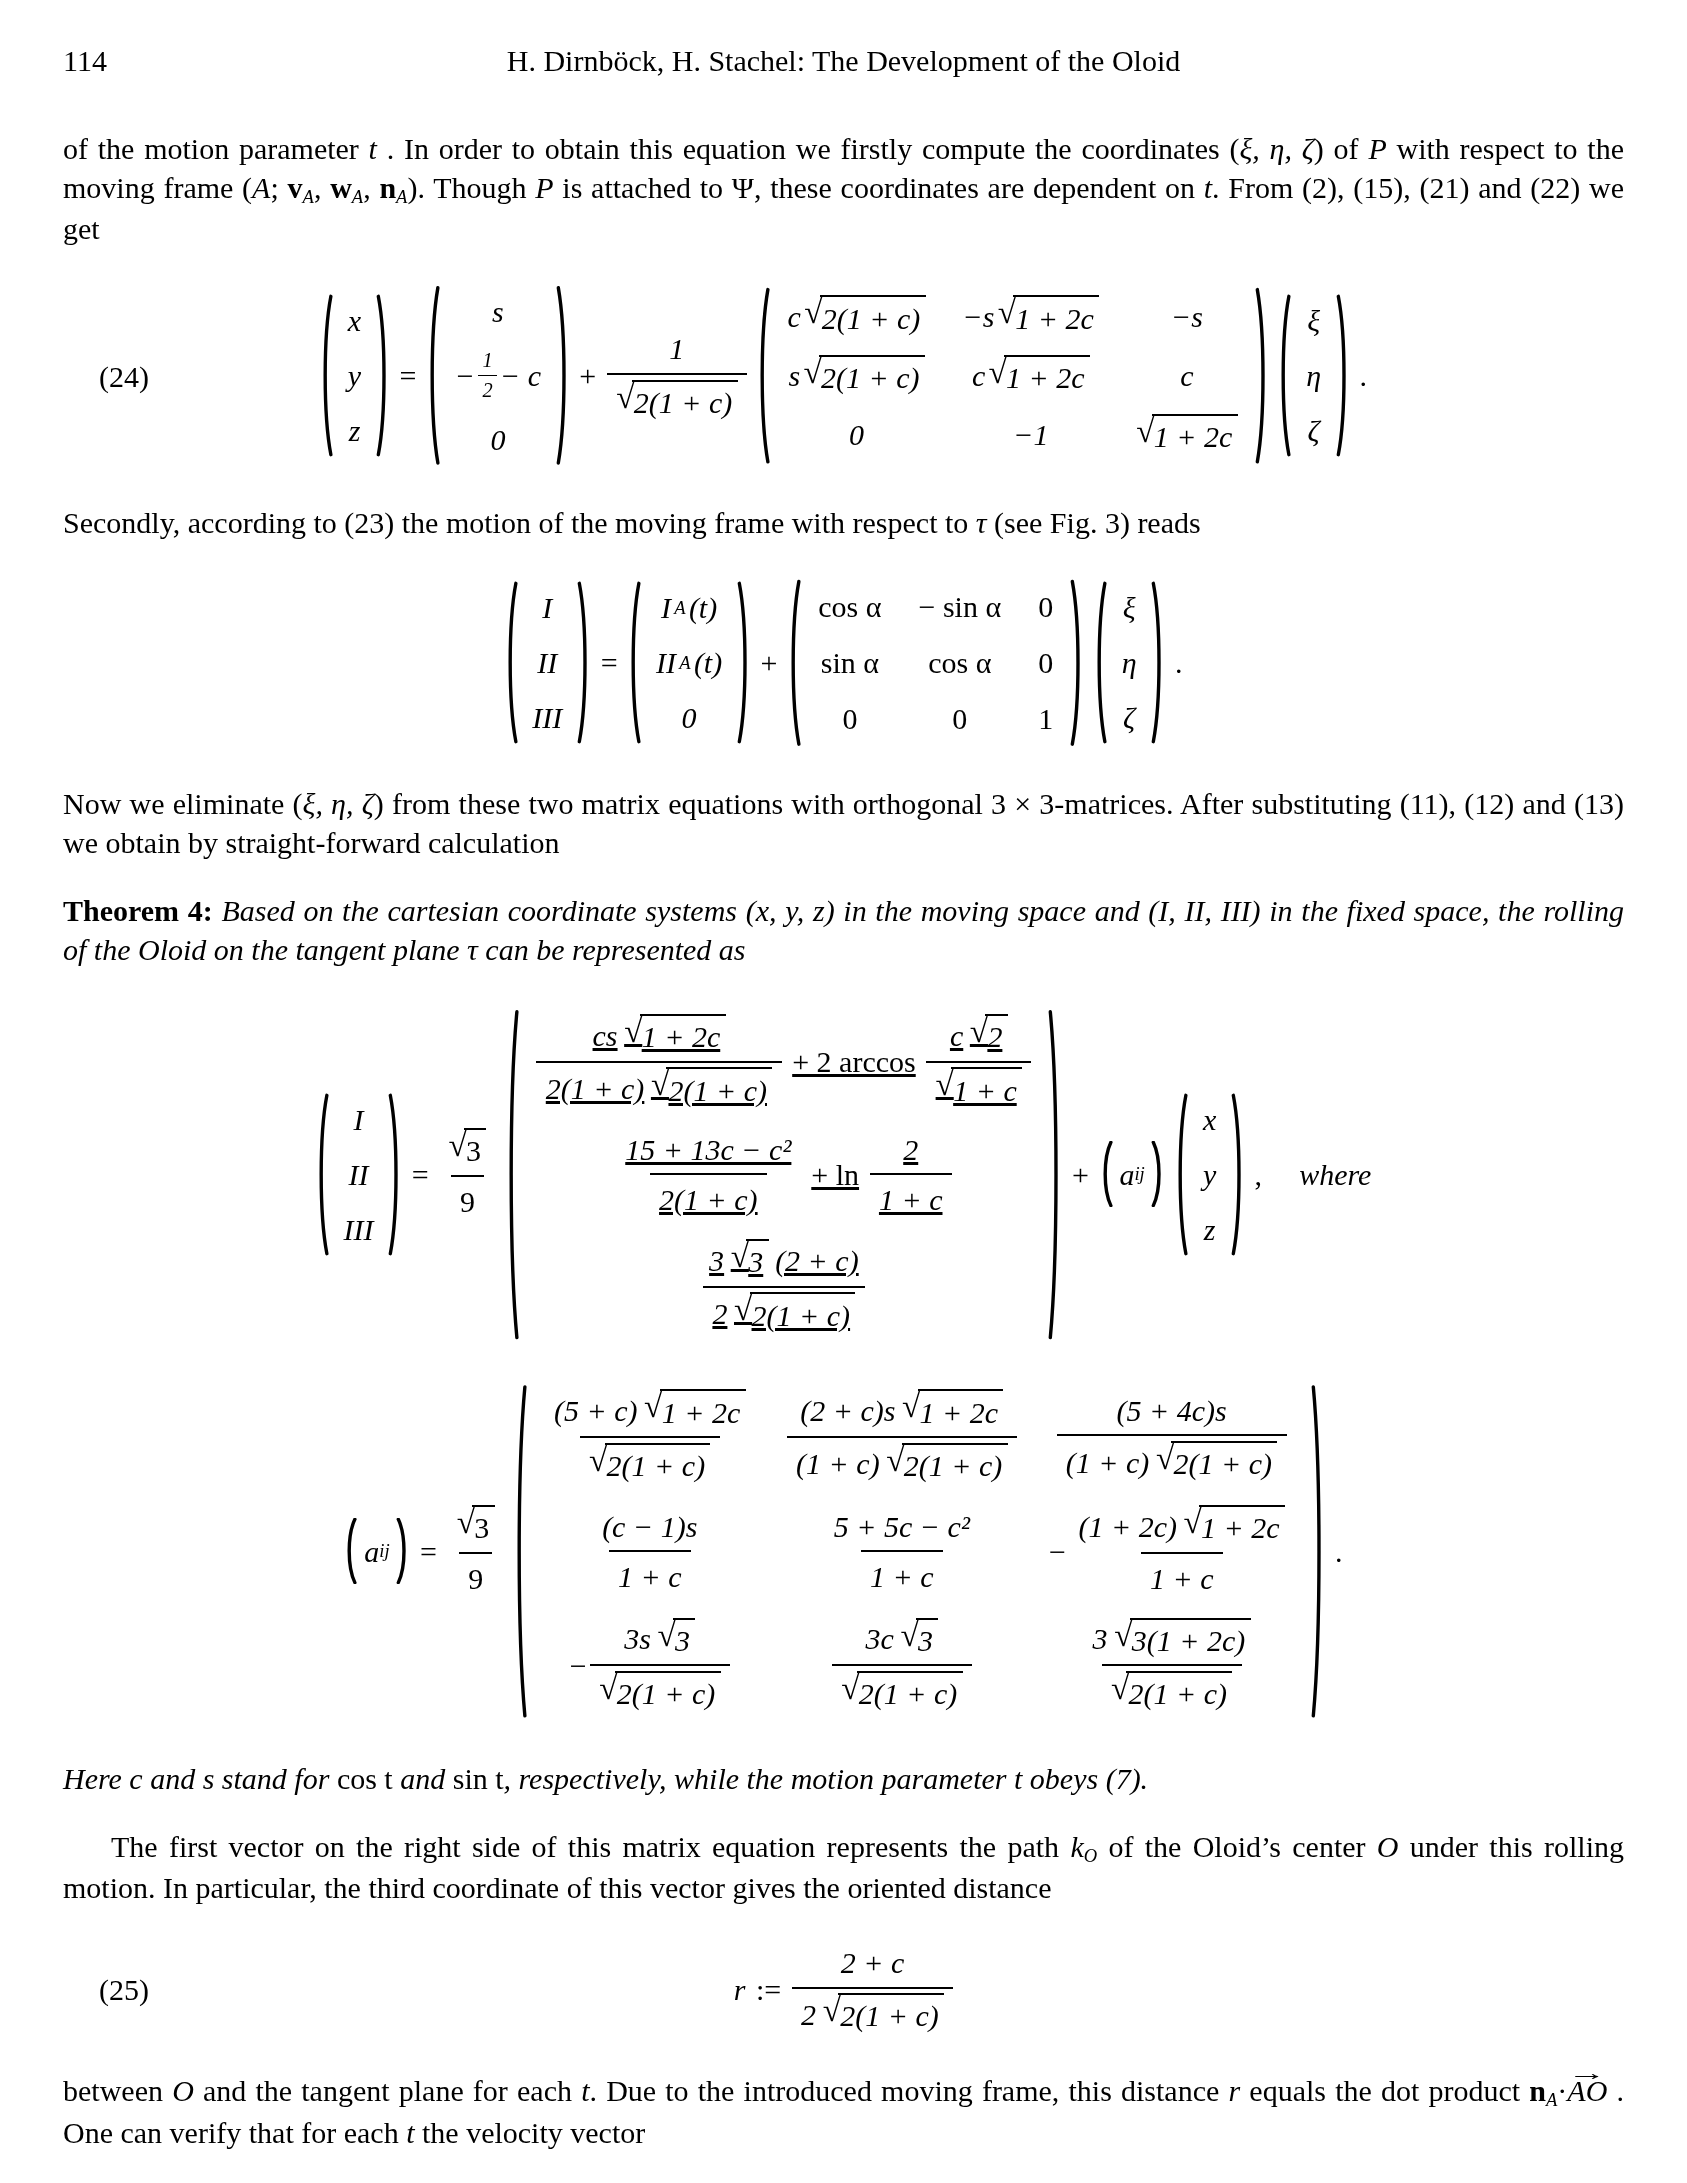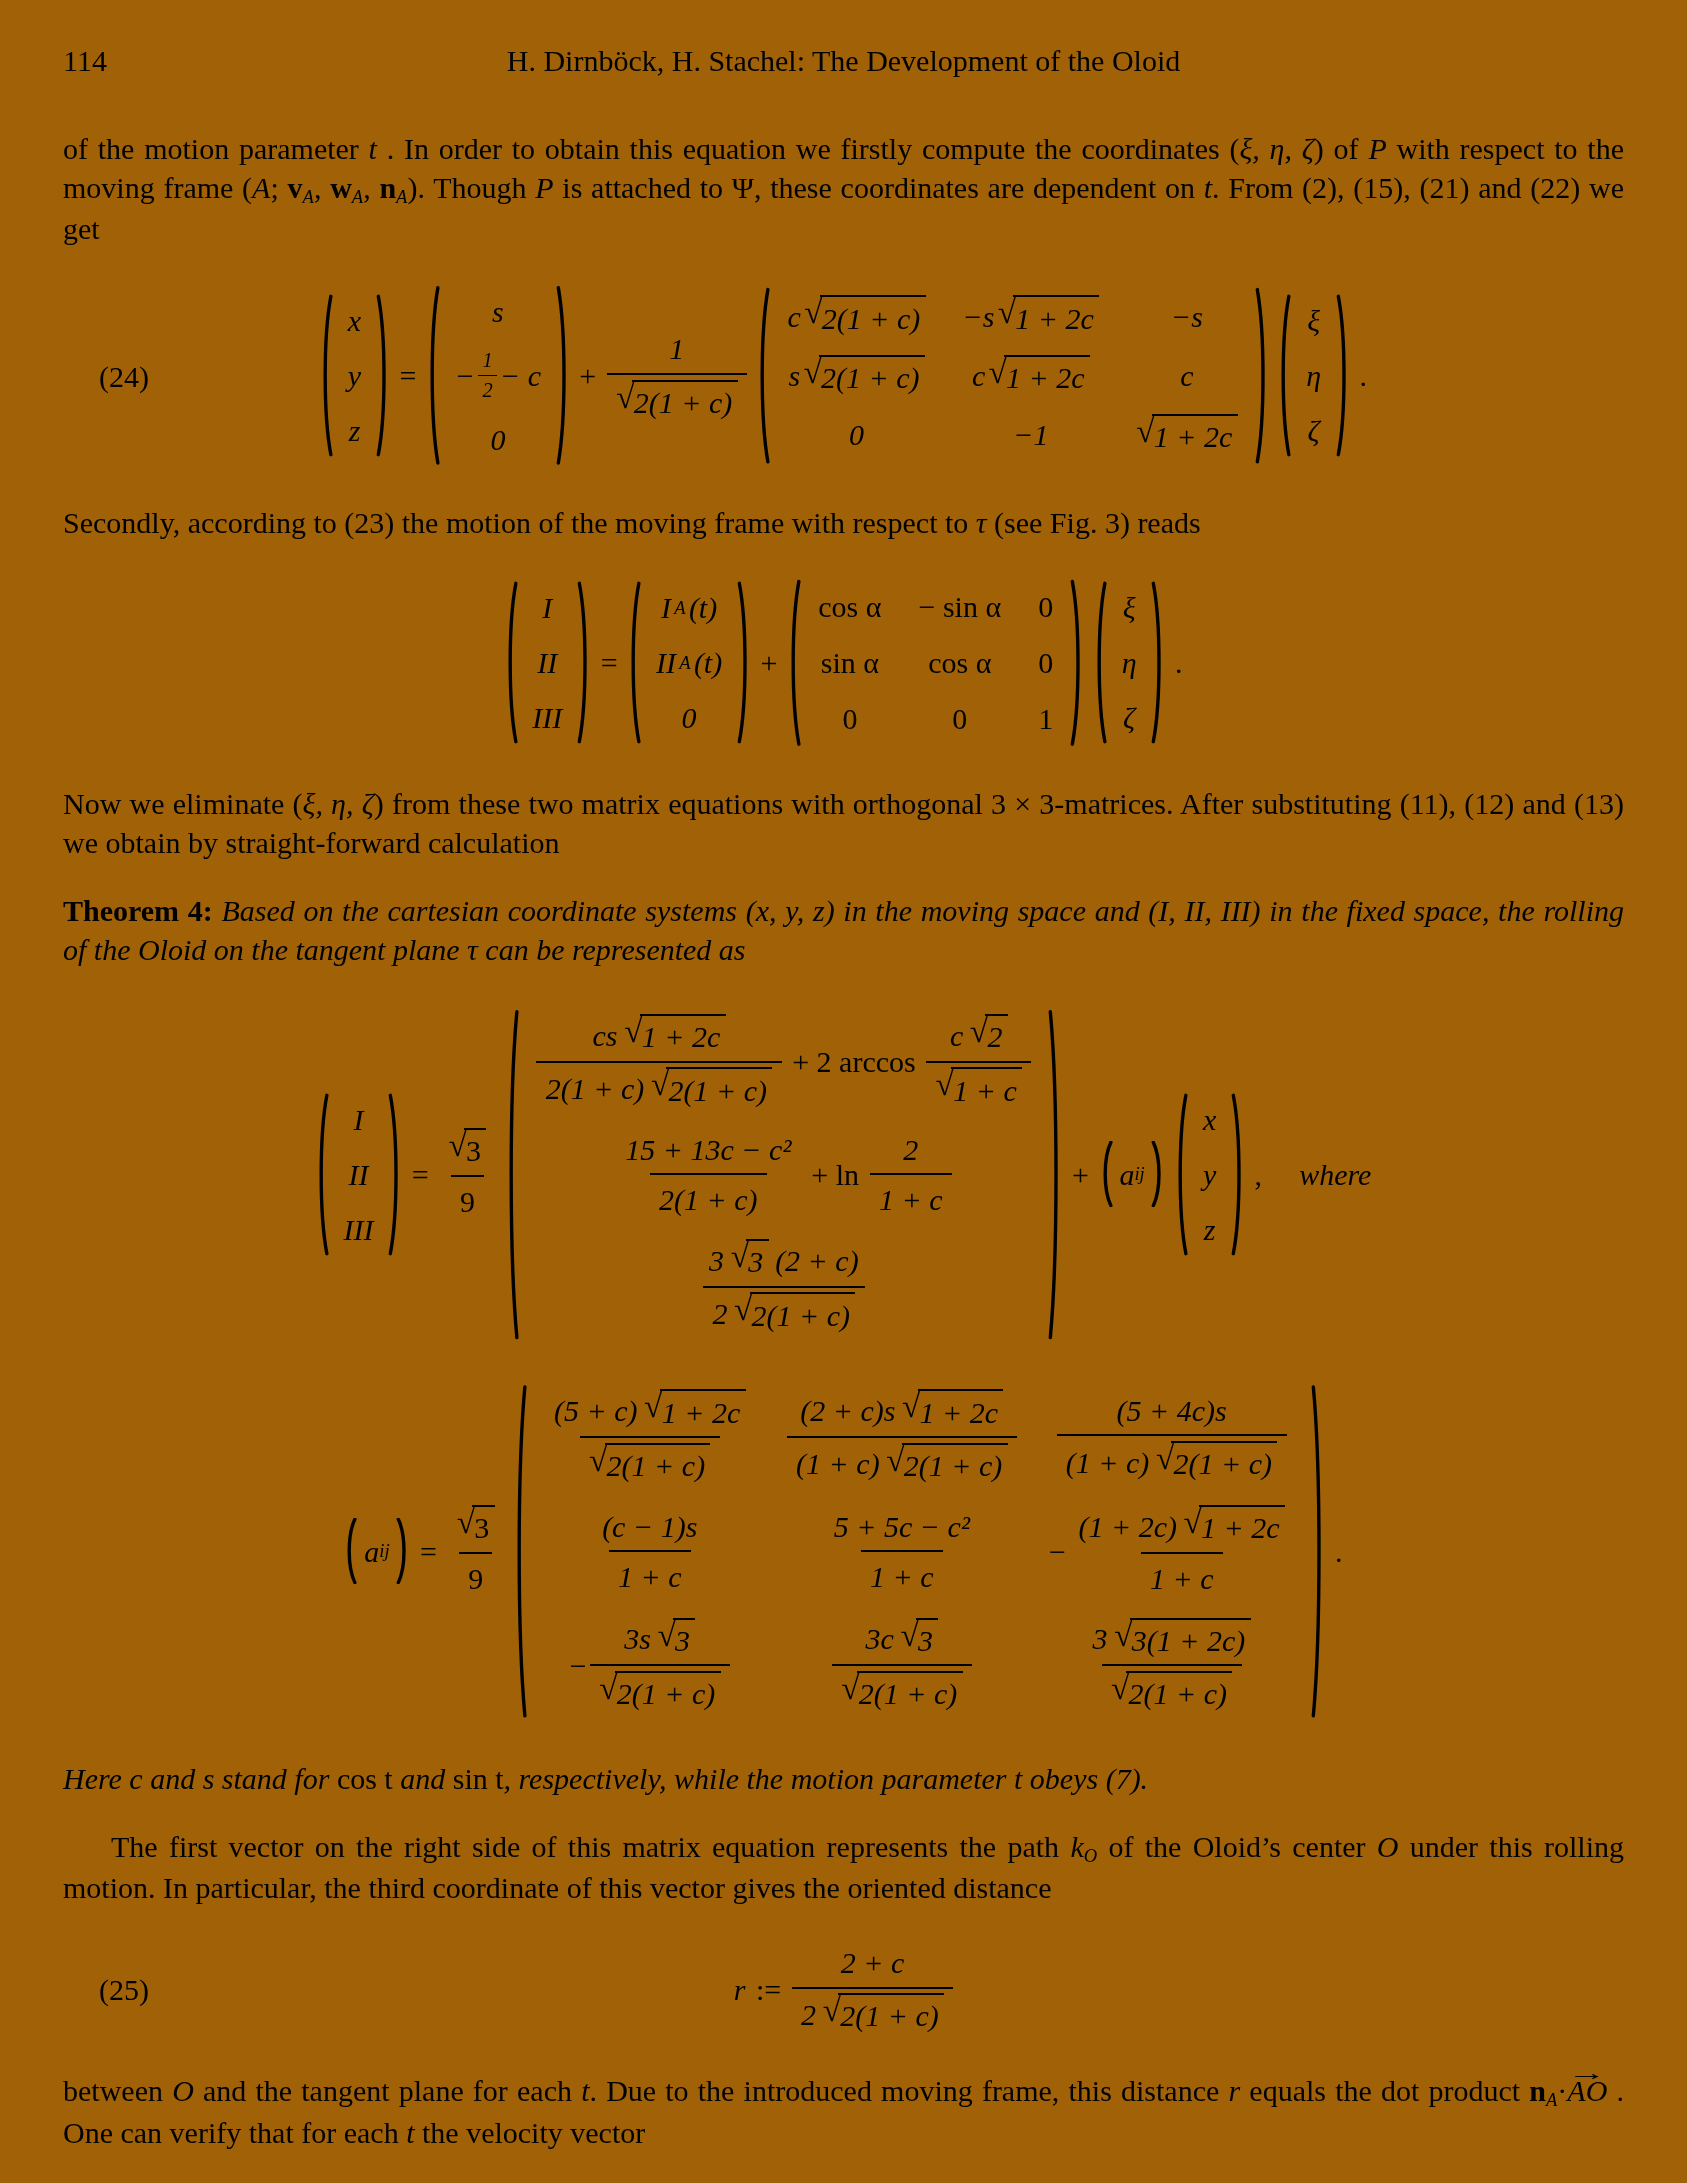--- a/index.html
+++ b/index.html
@@ -1,17 +1,17 @@
 <!DOCTYPE html>
 <html style="font-size:10.6px"><head>
 <meta charset="utf-8">
 <style>
   html,body{margin:0;padding:0;background:#e8e8e8;}
   .page{
-    width:1687px;height:2183px;background:#a16207;color:#000;
+    width:1687px;height:2183px;background:#ffffff;color:#000;
     font-family:"Liberation Serif","DejaVu Serif",serif;
     font-size:30px;line-height:1.3;
     box-sizing:border-box;padding:41px 63px 26.5px 63px;
     position:relative;overflow:hidden;
   }
   .hdr{position:relative;height:42px;margin-bottom:46px;}
   .pn{position:absolute;left:0;top:0;}
   .ttl{position:absolute;left:50%;top:0;transform:translateX(-50%);white-space:nowrap;text-align:center;}
   p{margin:0;width:1561px;text-align:justify;}
   .mt{margin-top:29px;}
@@ -319,21 +319,21 @@
         <span class="de">
             <span class="fn">9</span>
           </span>
       </span>
       <span class="mat">
         <span class="pr">
             <svg viewBox="0 0 20 100" preserveAspectRatio="none">
               <path d="M16.5 2 C5 26 5 74 16.5 98" fill="none" stroke="#000" stroke-width="3.4" vector-effect="non-scaling-stroke" stroke-linecap="round"></path>
             </svg>
           </span>
-        <span class="vec" style="row-gap:20px;padding:9.3px 17px;">
+        <span class="vec" style="row-gap:20px;padding:9.3px 17px;text-decoration:underline;">
           <span class="row">
             <span class="fr">
               <span class="nu">
                   <span>cs</span>
                   <span class="sq">
                     <span class="sg fn">√</span>
                     <span class="rd">1 + 2c</span>
                   </span>
                 </span>
               <span class="de">

